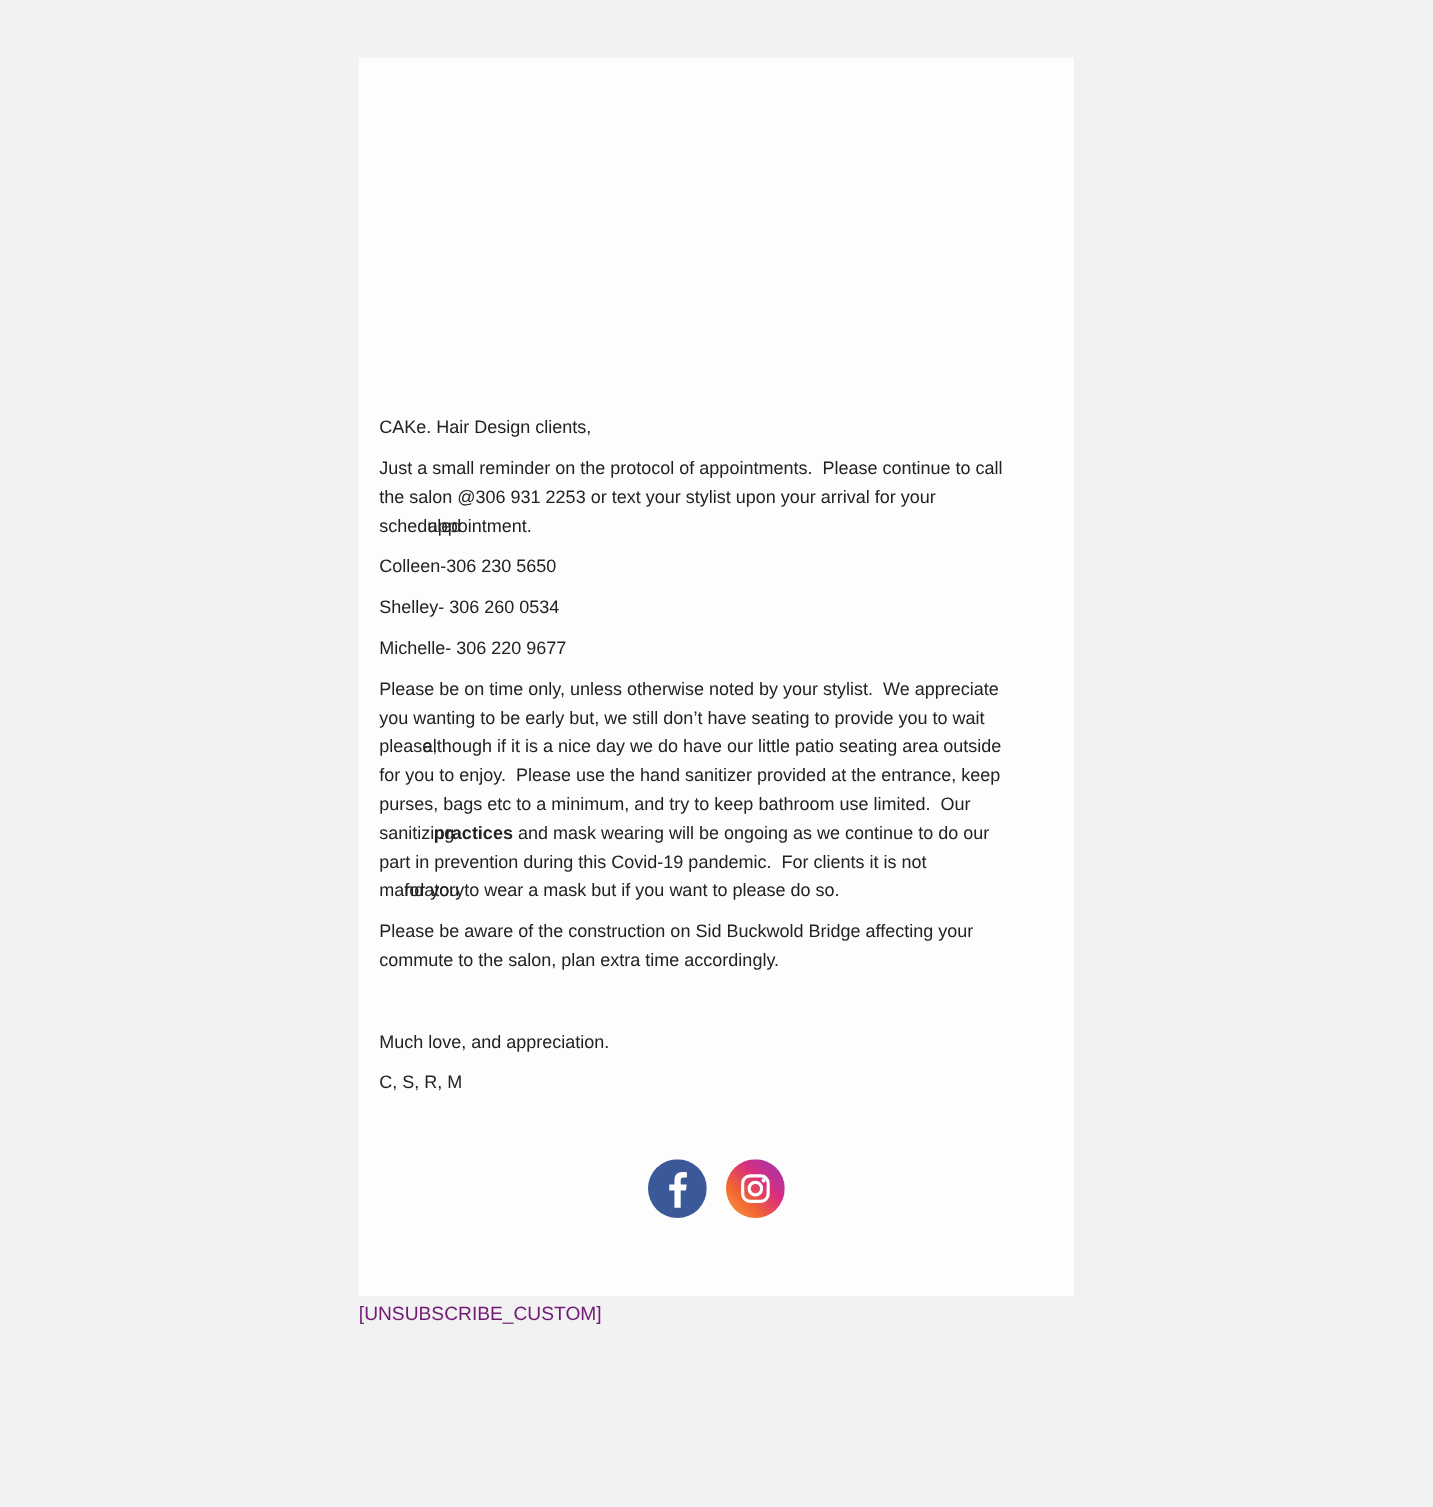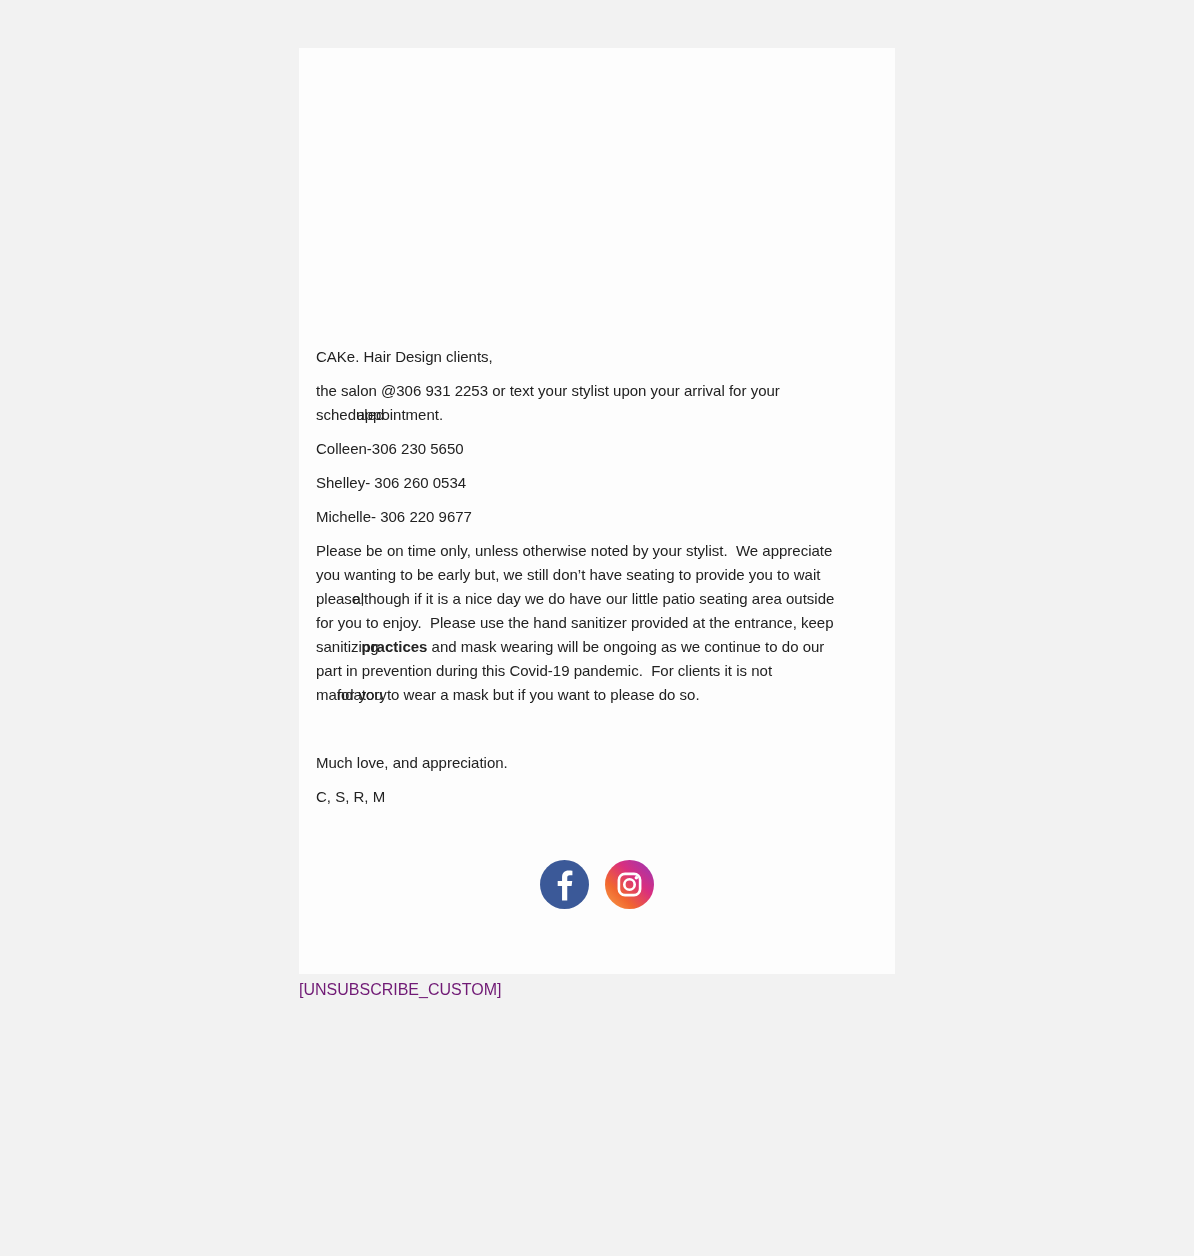--- a/index.html
+++ b/index.html
@@ -76,44 +76,50 @@
 
       <div class="header-space"></div>
 
       <div class="content">
 
         <div class="para">
           <div class="line">CAKe. Hair Design clients,</div>
         </div>
 
         <div class="para">
+          <div class="line">Just a small reminder on the protocol of appointments.  Please continue to call</div>
           <div class="line">the salon @306 931 2253 or text your stylist upon your arrival for your</div>
           <div class="line"><span>scheduled</span><span class="ov off28">appointment.</span></div>
         </div>
 
         <div class="para">
           <div class="line">Colleen-306 230 5650</div>
         </div>
         <div class="para">
           <div class="line">Shelley- 306 260 0534</div>
         </div>
         <div class="para">
           <div class="line">Michelle- 306 220 9677</div>
         </div>
 
         <div class="para">
           <div class="line">Please be on time only, unless otherwise noted by your stylist.  We appreciate</div>
           <div class="line">you wanting to be early but, we still don’t have seating to provide you to wait</div>
           <div class="line"><span>please,</span><span class="ov off12">although</span><span> if it is a nice day we do have our little patio seating area outside</span></div>
           <div class="line">for you to enjoy.  Please use the hand sanitizer provided at the entrance, keep</div>
+          <div class="line">purses, bags etc to a minimum, and try to keep bathroom use limited.  Our</div>
           <div class="line"><span>sanitizing</span><span class="ov off17">practices</span><span> and mask wearing will be ongoing as we continue to do our</span></div>
           <div class="line">part in prevention during this Covid-19 pandemic.  For clients it is not</div>
           <div class="line"><span>mandatory</span><span class="ov off50">for you</span><span> to wear a mask but if you want to please do so.</span></div>
         </div>
 
+        <div class="para">
+          <div class="line">Please be aware of the construction on Sid Buckwold Bridge affecting your</div>
+          <div class="line">commute to the salon, plan extra time accordingly.</div>
+        </div>
 
 
         <div class="para">
           <div class="line blank"></div>
         </div>
 
         <div class="para">
           <div class="line">Much love, and appreciation.</div>
         </div>
 

